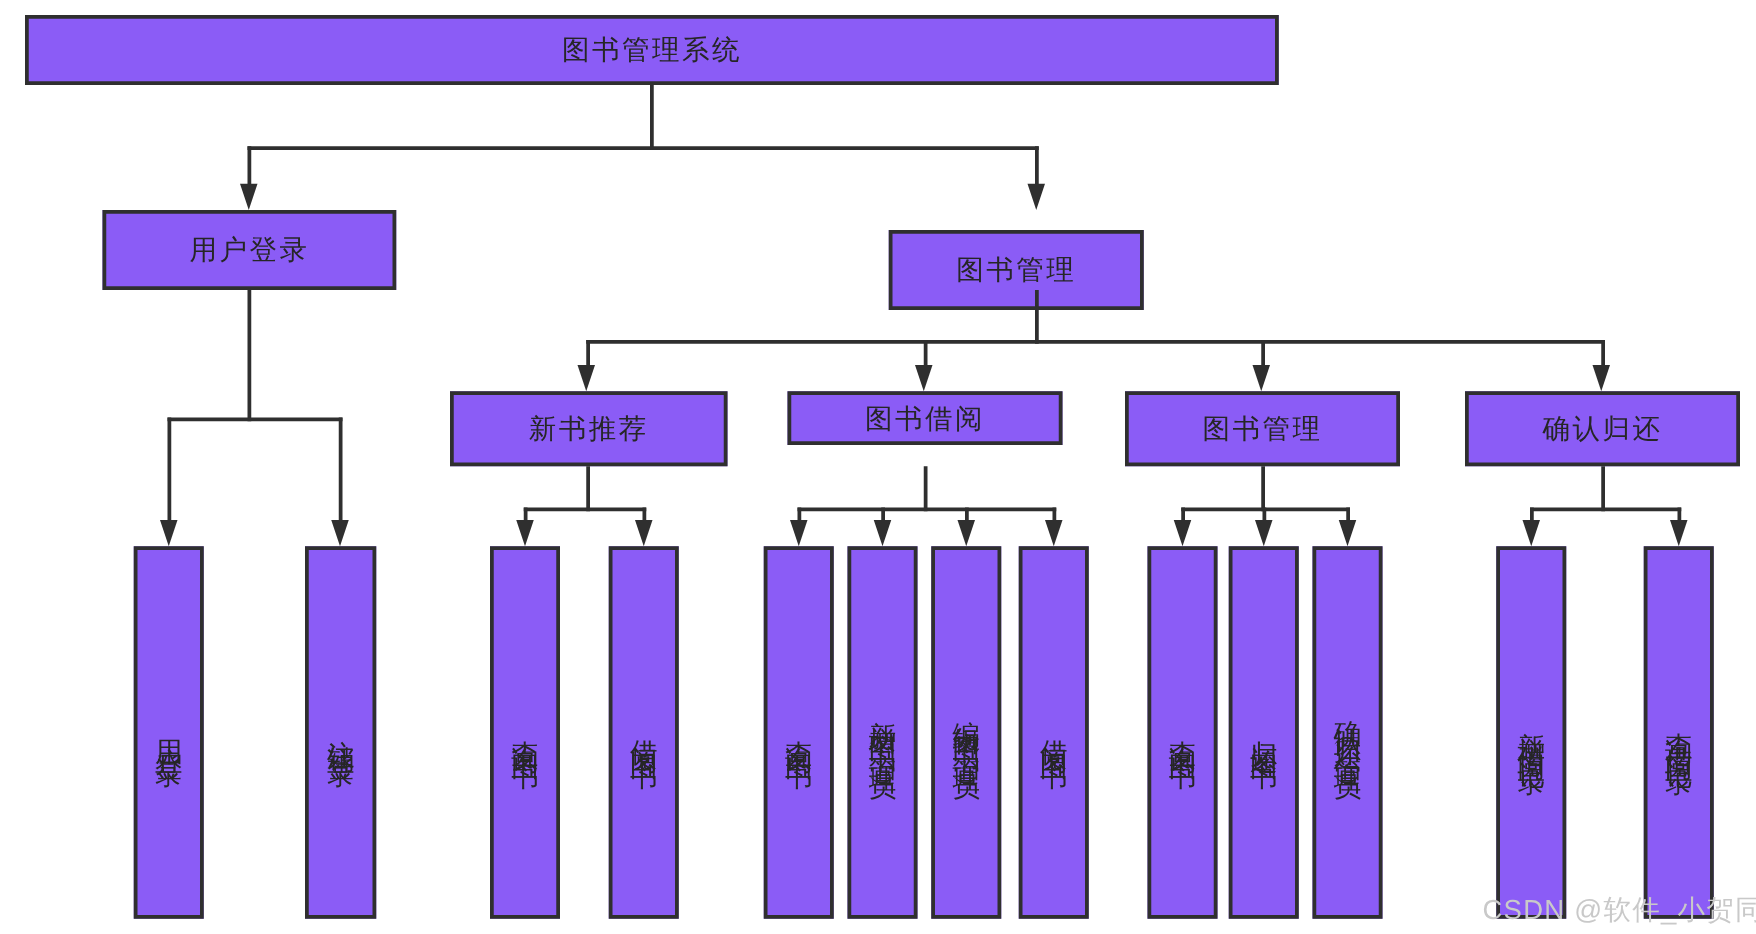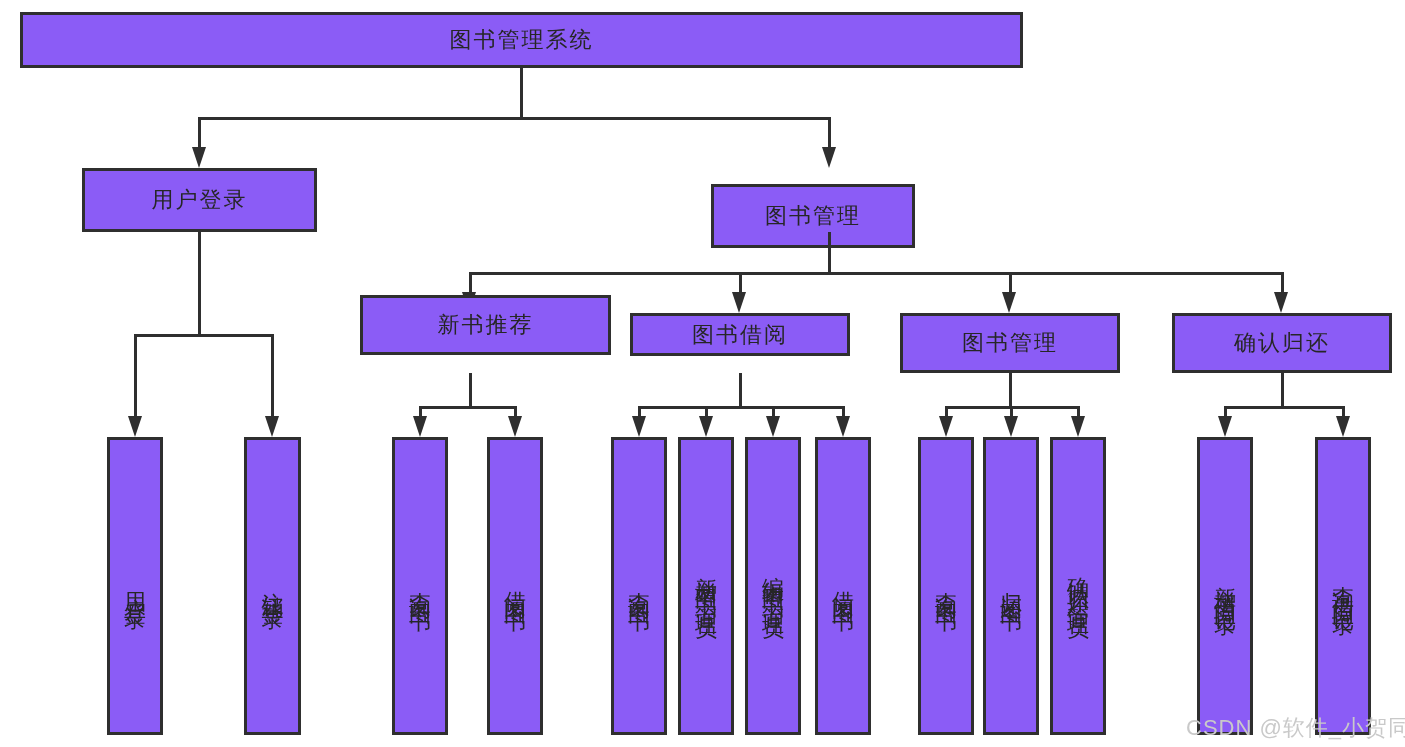--- a/index.html
+++ b/index.html
@@ -63,21 +63,21 @@
   <div class="hline" style="left:469px;top:272px;width:815px"></div>
   <div class="vline" style="left:469px;top:272px;height:22px"></div>
   <div class="arrow" style="left:462px;top:292px"></div>
   <div class="vline" style="left:739px;top:272px;height:22px"></div>
   <div class="arrow" style="left:732px;top:292px"></div>
   <div class="vline" style="left:1009px;top:272px;height:22px"></div>
   <div class="arrow" style="left:1002px;top:292px"></div>
   <div class="vline" style="left:1281px;top:272px;height:22px"></div>
   <div class="arrow" style="left:1274px;top:292px"></div>
 
-  <div class="box" style="left:360px;top:295px;width:251px;height:60px">新书推荐</div>
+  <div class="box" style="left:360px;top:313px;width:222px;height:60px">新书推荐</div>
   <div class="box" style="left:630px;top:313px;width:220px;height:43px">图书借阅</div>
   <div class="box" style="left:900px;top:313px;width:220px;height:60px">图书管理</div>
   <div class="box" style="left:1172px;top:313px;width:220px;height:60px">确认归还</div>
 
   <div class="vline" style="left:469px;top:373px;height:36px"></div>
   <div class="hline" style="left:419px;top:406px;width:98px"></div>
   <div class="vline" style="left:419px;top:406px;height:12px"></div>
   <div class="arrow" style="left:413px;top:416px"></div>
   <div class="vline" style="left:514px;top:406px;height:12px"></div>
   <div class="arrow" style="left:508px;top:416px"></div>

